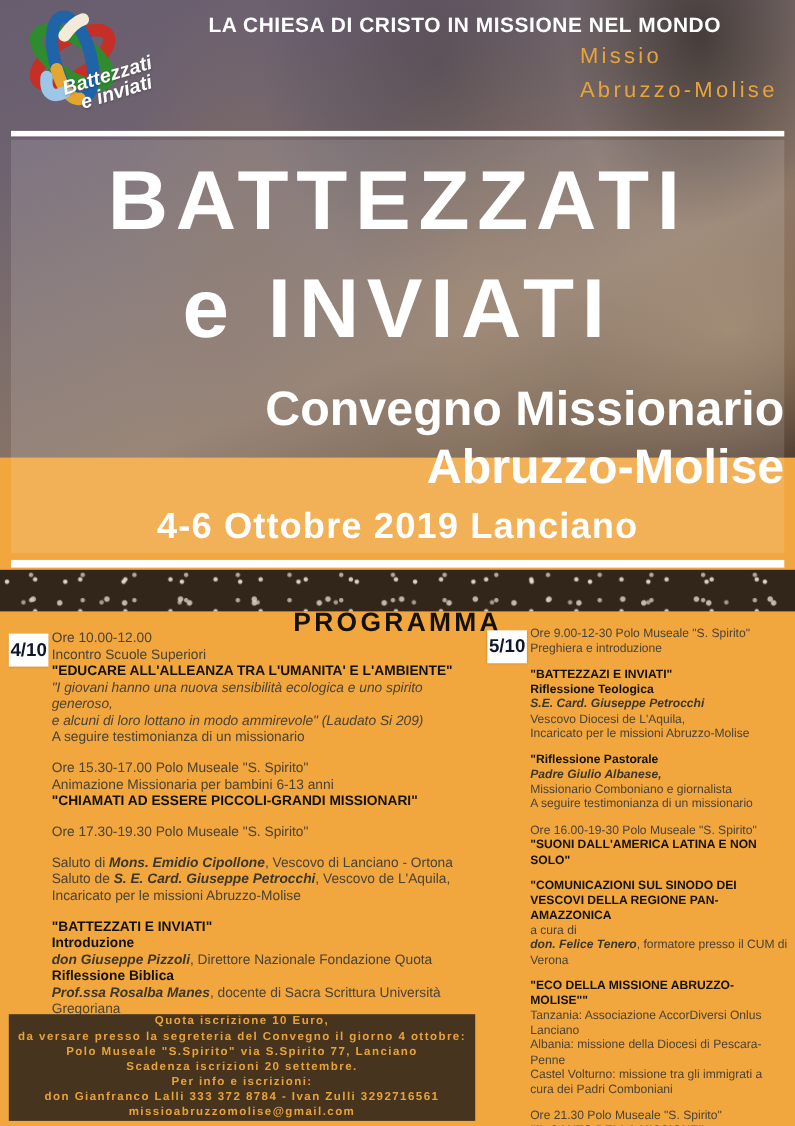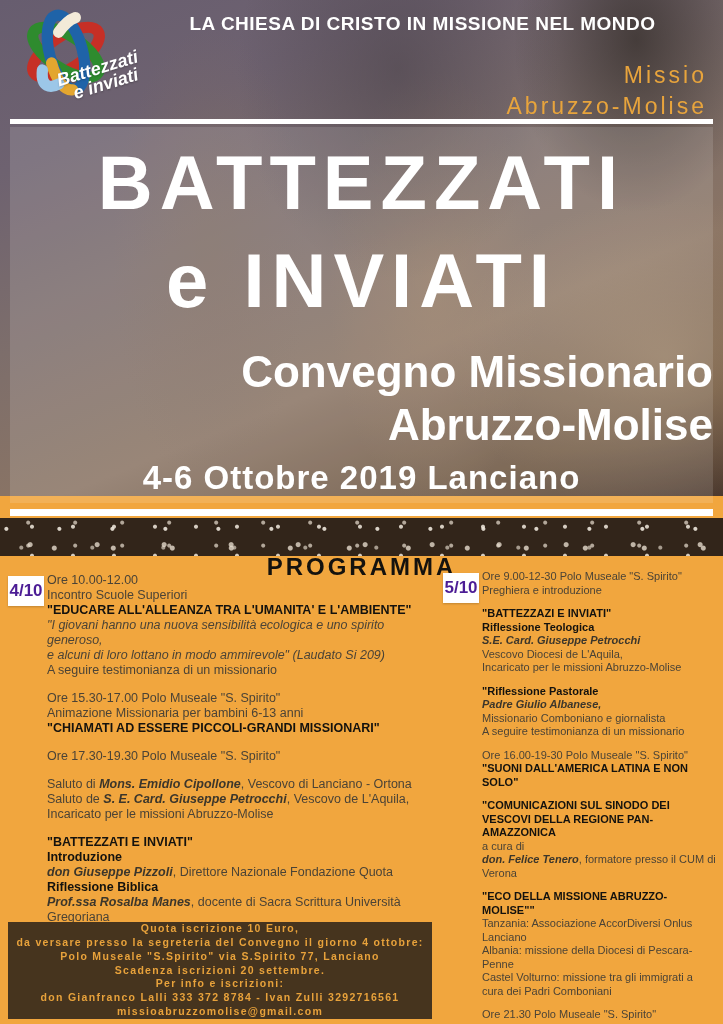--- a/index.html
+++ b/index.html
@@ -1,40 +1,40 @@
 <!DOCTYPE html>
 <html><head>
 <meta charset="utf-8">
 <style>
   html,body{margin:0;padding:0;background:#222;}
   .poster{position:relative;width:723px;height:1024px;margin:0 auto;overflow:hidden;
     font-family:"Liberation Sans",sans-serif;background:#F1A63E;}
 
   
-  .hero{position:absolute;left:0;top:0;width:723px;height:496px;
+  .hero{position:absolute;left:0;top:0;width:723px;height:416px;
     background:
       radial-gradient(170px 240px at 88% 8%, rgba(42,36,32,.65), transparent 72%),
       radial-gradient(230px 300px at 55% 14%, rgba(72,64,72,.55), transparent 70%),
       radial-gradient(140px 330px at 29% 52%, rgba(128,108,96,.55), transparent 70%),
       radial-gradient(150px 310px at 60% 58%, rgba(156,128,102,.55), transparent 70%),
       radial-gradient(300px 220px at 92% 72%, rgba(178,152,122,.5), transparent 72%),
       linear-gradient(158deg,#675d6f 0%,#6e6270 22%,#7d6e6b 45%,#8a7464 66%,#6b543f 86%,#46342a 100%);}
   .ground{position:absolute;left:0;top:518px;width:723px;height:38px;background-color:#32251a;
     background-image:
       radial-gradient(circle at 12% 35%, rgba(237,230,219,.9) 1.5px, transparent 2.5px),
       radial-gradient(circle at 45% 65%, rgba(226,216,201,.8) 2px, transparent 3px),
       radial-gradient(circle at 78% 30%, rgba(241,233,221,.85) 1.5px, transparent 2.5px),
       radial-gradient(circle at 30% 80%, rgba(216,206,191,.7) 1.5px, transparent 2.5px),
       radial-gradient(circle at 92% 70%, rgba(231,221,206,.8) 2px, transparent 3px),
       radial-gradient(circle at 60% 20%, rgba(221,211,196,.75) 1.5px, transparent 2.5px);
     background-size:53px 31px,67px 41px,41px 29px,71px 37px,59px 43px,47px 23px;}
   .tagline{position:absolute;left:150px;right:28px;top:13px;text-align:center;color:#fff;
     font-size:19px;font-weight:800;letter-spacing:.5px;}
-  .brand{position:absolute;right:16px;top:60px;text-align:right;color:#E8A43C;
-    font-size:23px;letter-spacing:3px;line-height:31px;font-weight:400;}
+  .brand{position:absolute;right:16px;top:36px;text-align:left;color:#E8A43C;
+    font-size:20px;letter-spacing:3px;line-height:31px;font-weight:400;}
   .rule{position:absolute;left:10px;right:10px;background:#fff;}
   .rule-top{top:119px;height:5px;}
   .rule-bottom{top:509px;height:7px;}
   .overlay-panel{position:absolute;left:10px;right:10px;top:127px;height:376px;
     background:rgba(255,255,255,.13);text-align:center;color:#fff;}
   .title1{padding-top:6px;font-size:76px;font-weight:700;letter-spacing:7px;line-height:100px;}
   .title2{font-size:76px;font-weight:700;letter-spacing:7px;line-height:96px;}
   .subtitle{font-size:44px;font-weight:700;line-height:53px;text-align:right;}
   .subtitle.first{margin-top:16px;}
   .dateline{font-size:33px;font-weight:700;margin-top:8px;letter-spacing:1px;}
@@ -48,21 +48,21 @@
   .logo-text .lt2{display:block;padding-left:12px;}
 
   
   .program{position:absolute;left:0;top:556px;width:723px;height:468px;background:#F1A63E;color:#4b4336;}
   .program-title{margin-top:-3px;text-align:center;font-size:24px;font-weight:800;
     letter-spacing:3px;color:#14120e;}
   .col{position:absolute;}
   .col-left{left:8px;top:17px;width:424px;}
   .col-right{left:443px;top:14px;width:273px;}
   .day-row{position:relative;padding-left:39px;}
-  .day-badge{position:absolute;left:0;top:3px;width:36px;background:#fff;color:#4c1d95;
+  .day-badge{position:absolute;left:0;top:3px;width:36px;background:#fff;color:#0f172a;
     font-weight:800;font-size:17px;text-align:center;padding:5px 0;
     box-shadow:0 1px 2px rgba(0,0,0,.2);}
   .block{margin-bottom:13px;}
   .col-right .block{margin-bottom:10px;}
   .line{font-size:12.5px;line-height:15px;}
   .col-right .line{font-size:11px;line-height:13.5px;}
   .run-n{color:#4b4336;}
   .run-b{font-weight:800;color:#14120e;}
   .run-i{font-style:italic;color:#4b4336;}
   .run-bi{font-weight:700;font-style:italic;color:#3c362b;}

